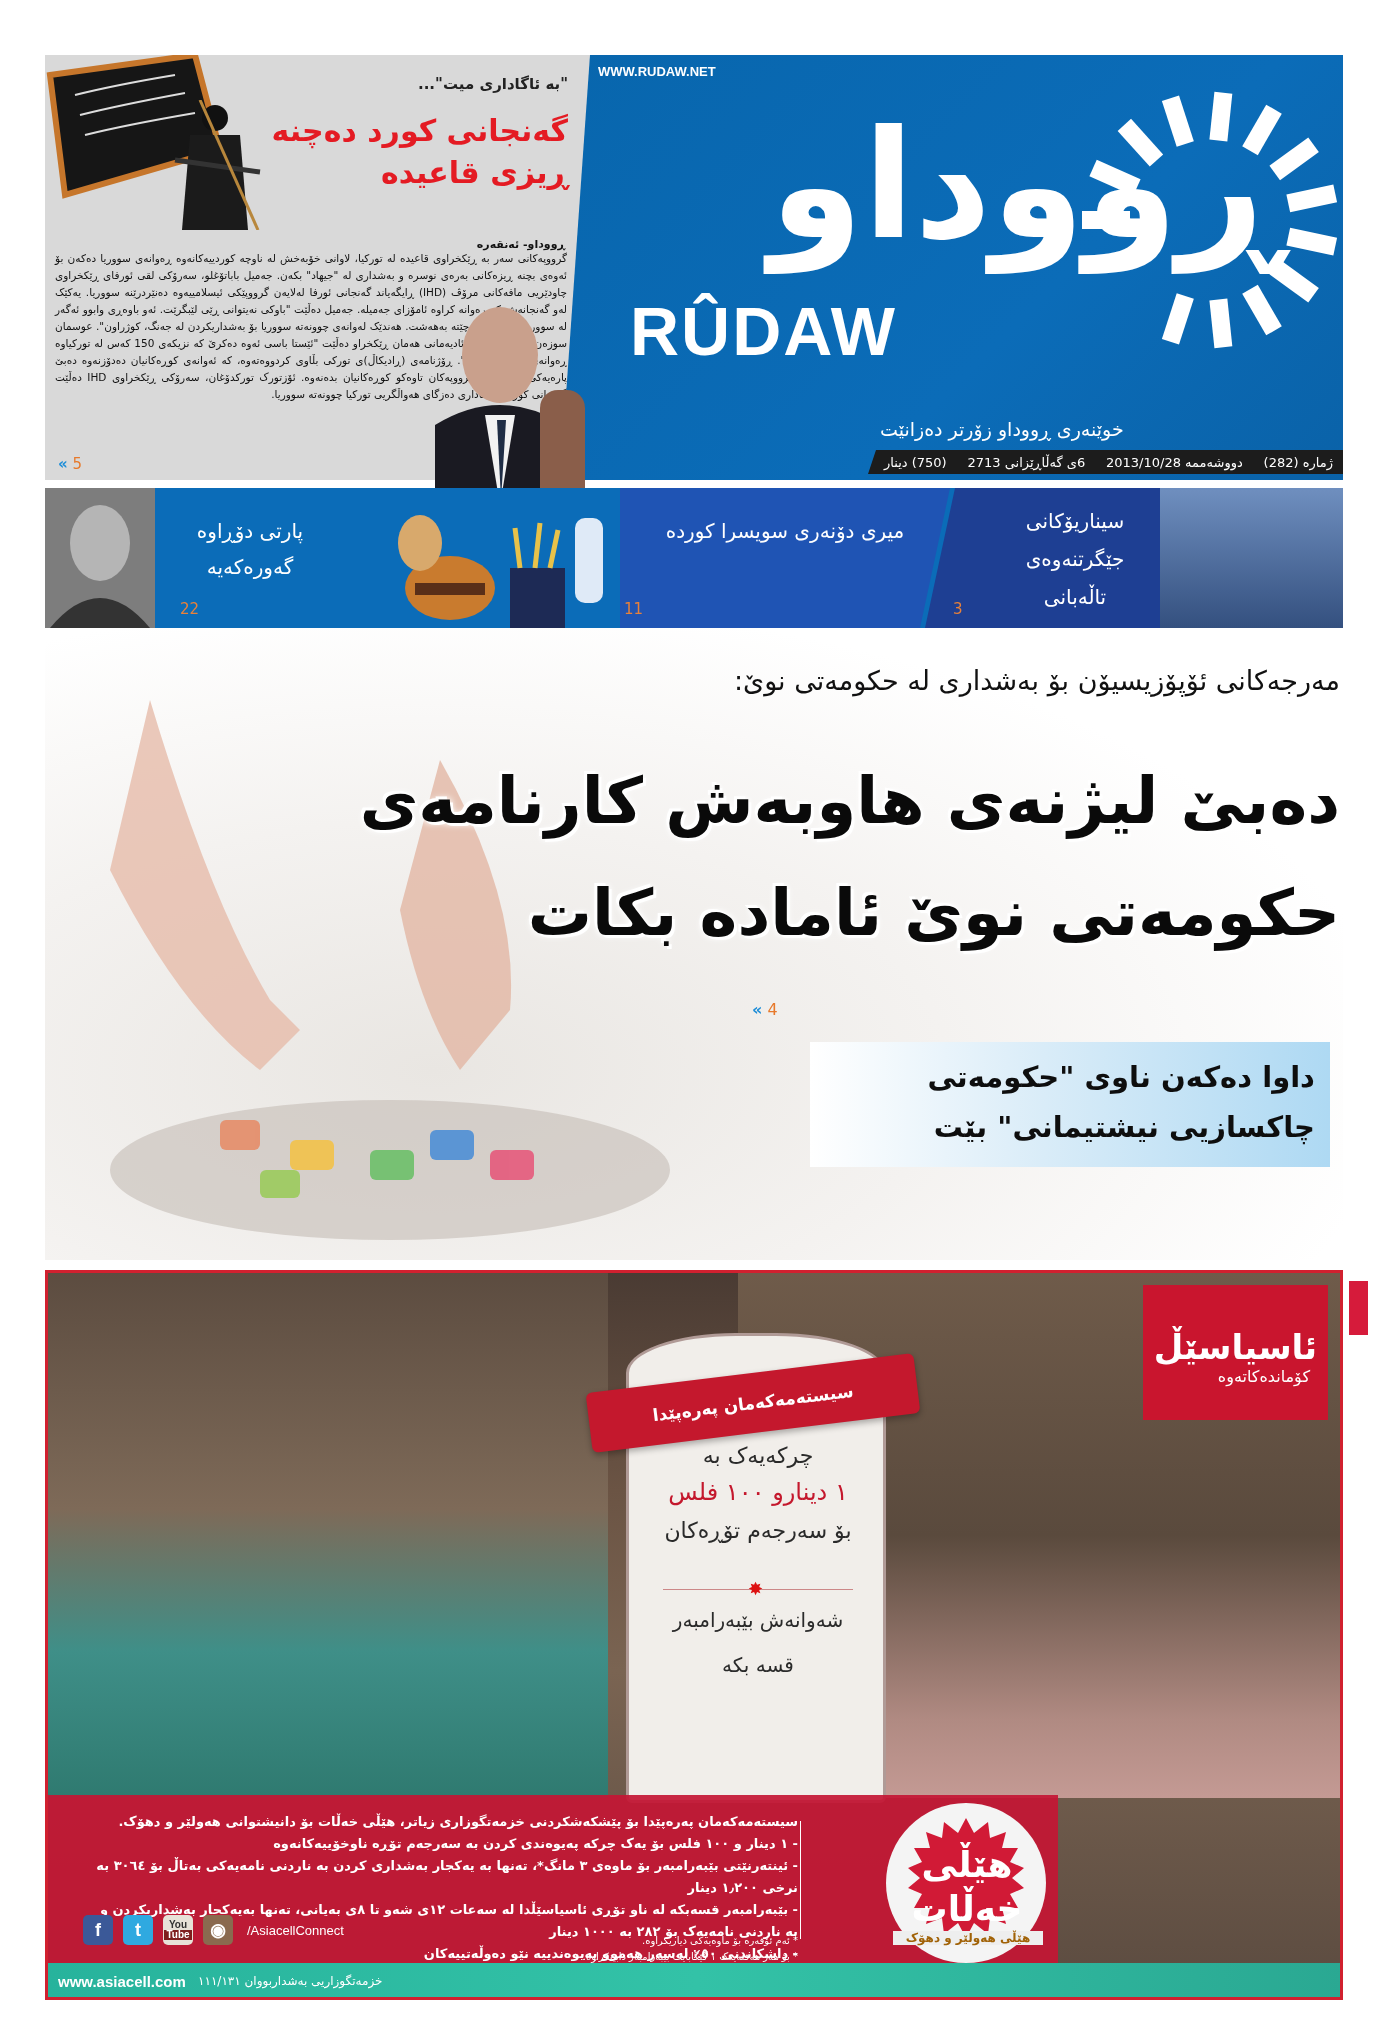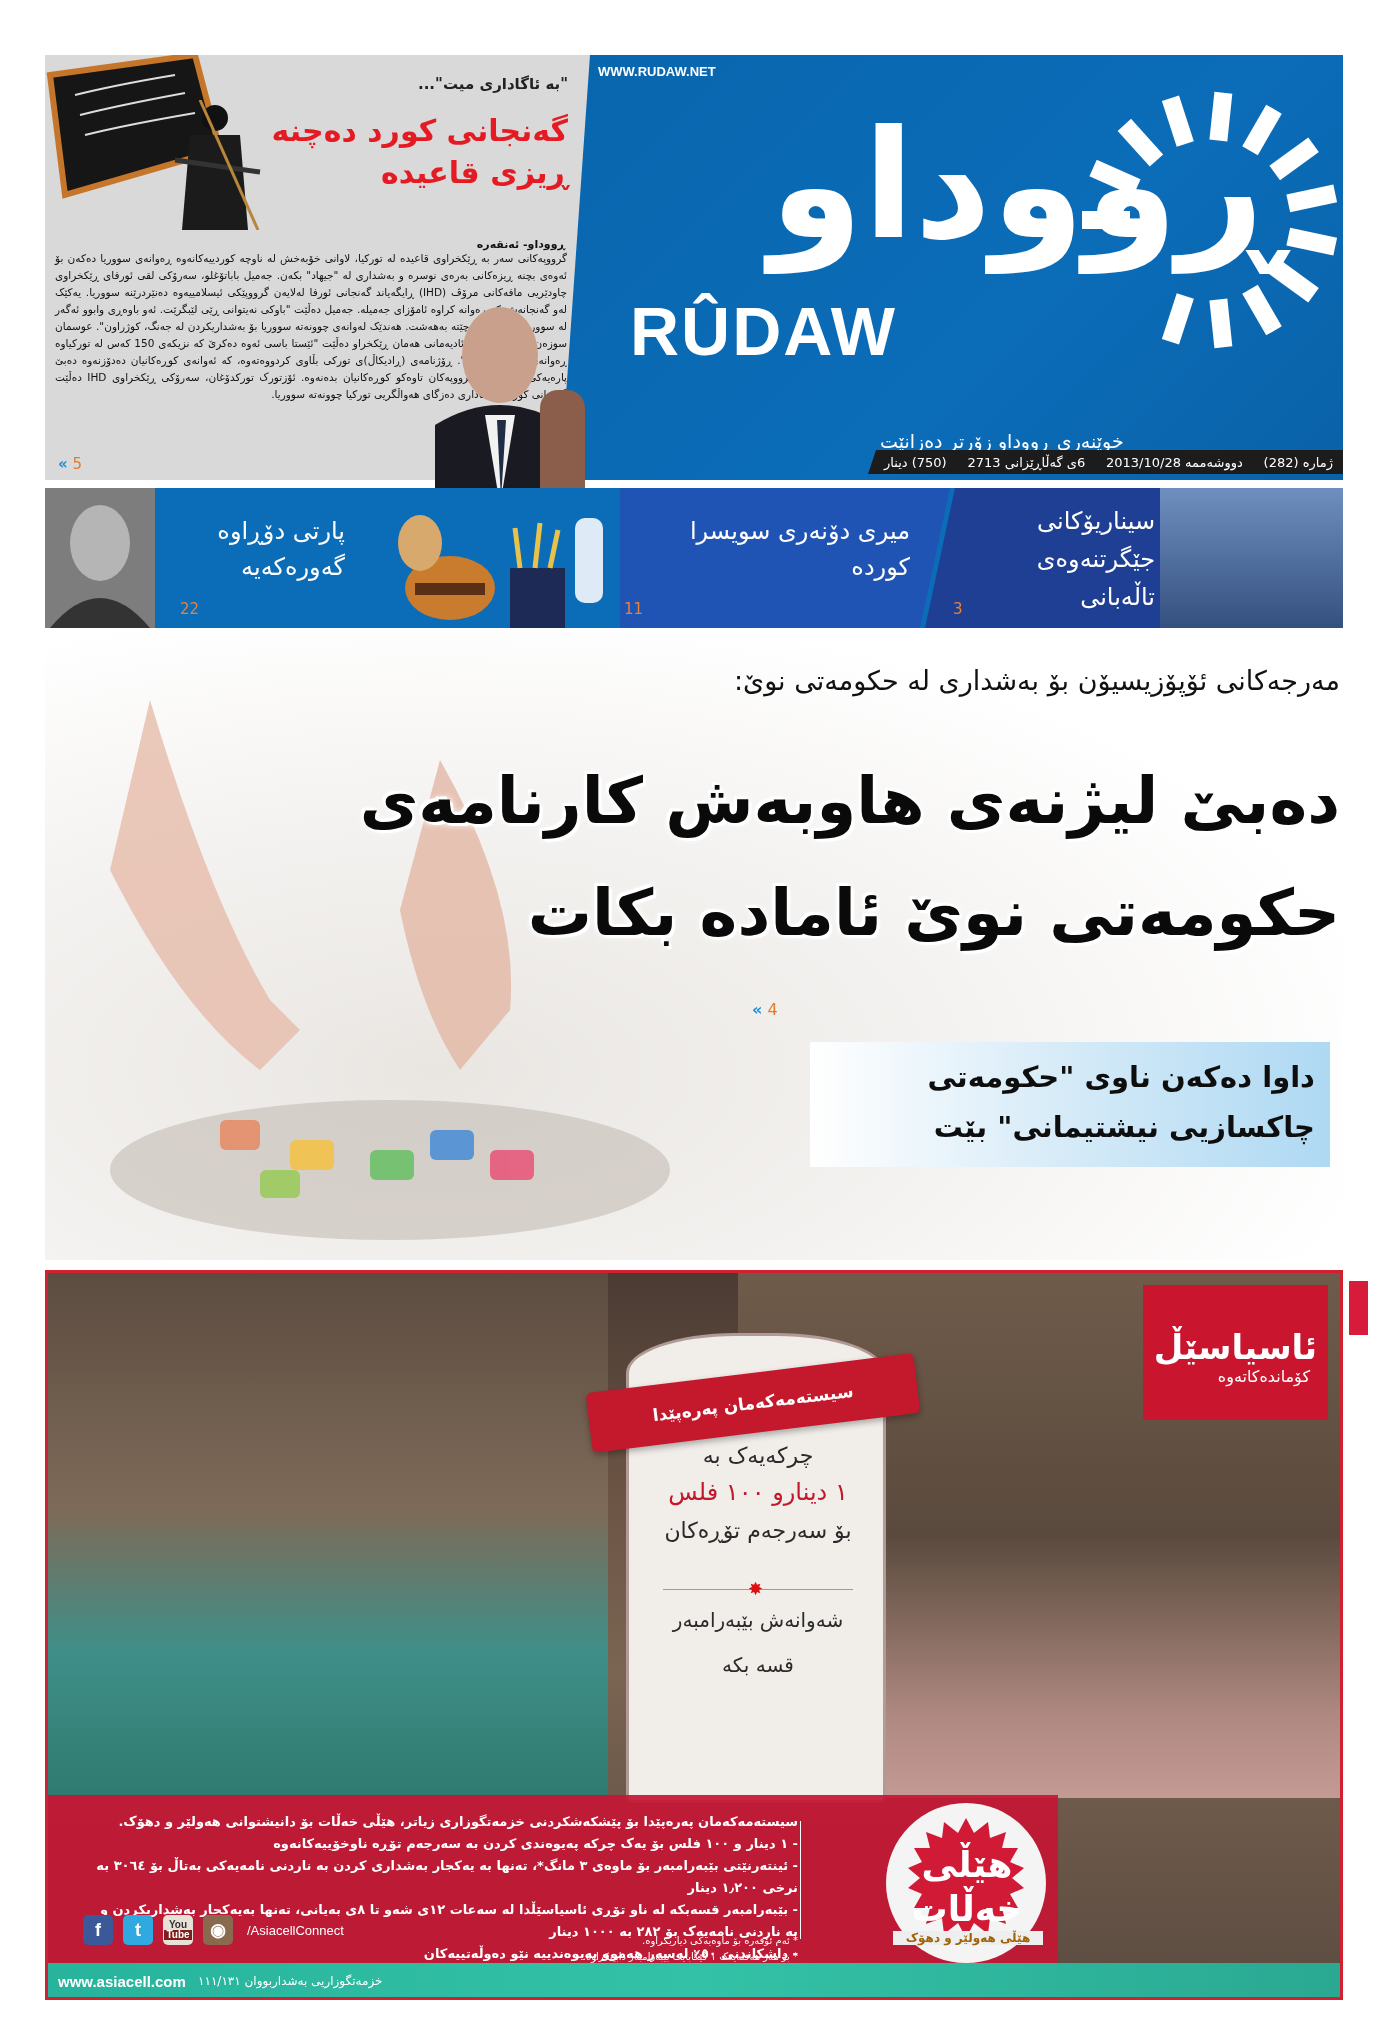--- a/index.html
+++ b/index.html
@@ -9,40 +9,40 @@
 
   
   #top-left { left: 45px; top: 55px; width: 560px; height: 425px; background: #d9d9d9; }
   #top-blue { left: 560px; top: 55px; width: 783px; height: 425px;
     background: linear-gradient(135deg, #0866ad 0%, #0b6cb8 60%, #0a62a8 100%);
     clip-path: polygon(30px 0, 100% 0, 100% 100%, 0 100%); }
   #url { left: 598px; top: 64px; color: #fff; font-weight: bold; font-size: 13px; font-family: "Liberation Sans", sans-serif; }
   #logo-ar { left: 760px; top: 110px; width: 520px; color: #fff; font-size: 150px; font-weight: bold; line-height: 1; text-align: right; direction: rtl; font-family: "DejaVu Sans", sans-serif; }
   #logo-en { left: 630px; top: 292px; color: #fff; font-weight: bold; font-size: 68px; letter-spacing: 2px; font-family: "Liberation Sans", sans-serif; }
   #sunburst { left: 1070px; top: 75px; width: 280px; height: 290px; }
-  #tagline { left: 880px; top: 418px; width: 380px; color: #fff; font-size: 19px; text-align: left; direction: rtl; margin-top: 12px; }
+  #tagline { left: 880px; top: 418px; width: 380px; color: #fff; font-size: 19px; text-align: left; direction: rtl; }
   #meta-bar { left: 868px; top: 450px; width: 475px; height: 24px; background: #1c1c1c;
     clip-path: polygon(8px 0, 100% 0, 100% 100%, 0 100%); display: flex; align-items: center; justify-content: space-between; padding: 0 10px 0 16px; direction: rtl; color: #fff; font-size: 13px; }
   #meta-bar span { white-space: nowrap; }
 
   
   #quote-line { left: 290px; top: 75px; width: 278px; text-align: right; font-size: 15px; font-weight: bold; color: #222; direction: rtl; }
   #red-head { left: 250px; top: 110px; width: 318px; text-align: right; direction: rtl; color: #e41b23; font-weight: bold; font-size: 30px; line-height: 42px; }
   #flag-img { left: 45px; top: 55px; width: 200px; height: 150px; }
   #gunman { left: 170px; top: 100px; width: 95px; height: 130px; }
   #byline { left: 320px; top: 238px; width: 245px; font-size: 11px; font-weight: bold; text-align: right; direction: rtl; color: #111; }
   #body-text { left: 55px; top: 250px; width: 512px; font-size: 10.5px; line-height: 17px; text-align: justify; direction: rtl; color: #111; }
   #pageref-5 { left: 58px; top: 455px; color: #e7792b; font-size: 15px; }
   #pageref-5 .chev, #pageref-4 .chev { color: #1f8ed8; font-weight: bold; }
   #man-photo { left: 425px; top: 295px; width: 160px; height: 285px; }
 
   
   #strip { left: 45px; top: 488px; width: 1298px; height: 140px; background: #0b6cb8; }
   .teaser { position: absolute; top: 0; height: 140px; color: #fff; }
-  .teaser .t-title { position: absolute; font-size: 24px; line-height: 36px; text-align: right; direction: rtl; }
+  .teaser .t-title { position: absolute; font-size: 20px; line-height: 36px; text-align: center; direction: rtl; }
   .teaser .t-num { position: absolute; color: #e8813a; font-size: 15px; }
   #t-3 { left: 880px; width: 418px; background: #1e3f93; clip-path: polygon(30px 0, 100% 0, 100% 100%, 0 100%); }
   #t-11 { left: 575px; width: 330px; background: #1f54b4; clip-path: polygon(0 0, 100% 0, calc(100% - 30px) 100%, 0 100%); }
   #t-22 { left: 0; width: 405px; }
   #food { left: 345px; top: 0; width: 240px; height: 140px; }
 
   
   #main-bg { left: 45px; top: 628px; width: 1298px; height: 632px;
     background: radial-gradient(ellipse at 30% 70%, #e9e6e2 0%, #f4f2f0 40%, #ffffff 75%); }
   #kicker { left: 320px; top: 665px; width: 1020px; text-align: right; direction: rtl; font-size: 27px; color: #111; }

